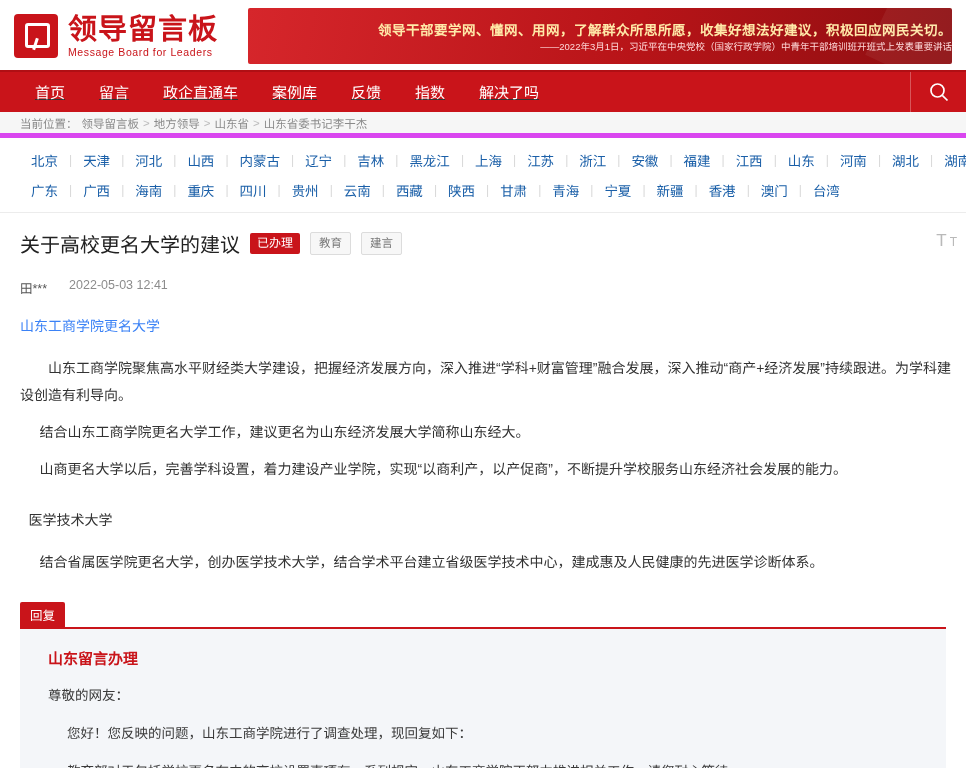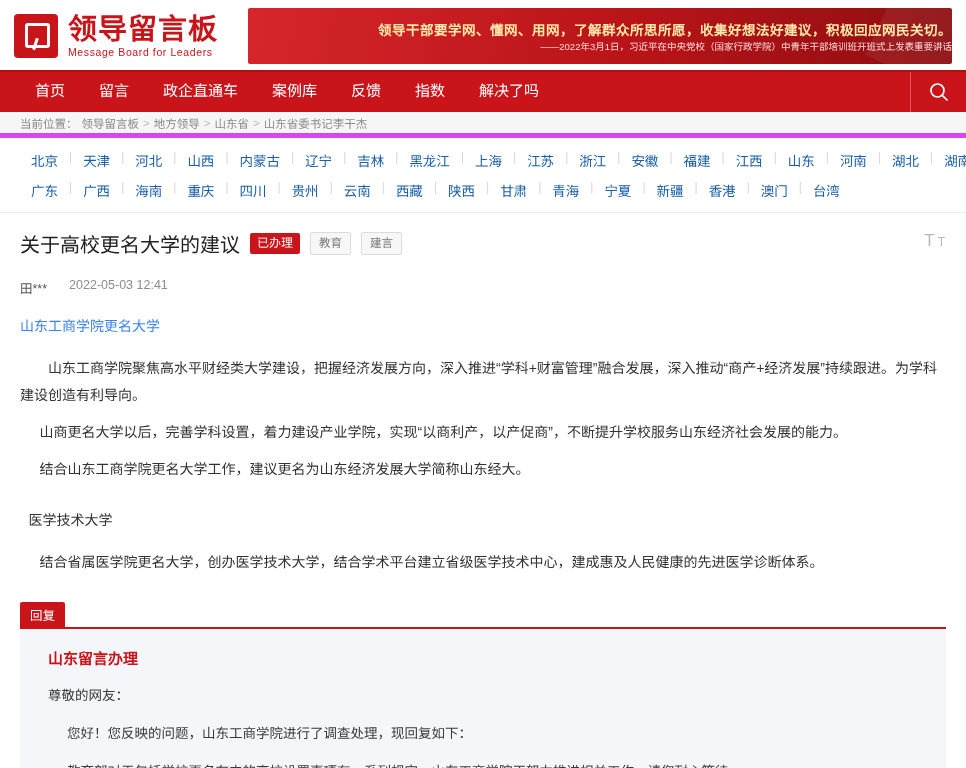--- a/index.html
+++ b/index.html
@@ -93,24 +93,25 @@
   
   .nav {
     background: #c9141a;
     height: 42px;
     display: flex;
     align-items: stretch;
     border-top: 2px solid #b00f14;
   }
   .nav-items {
     display: flex;
-    align-items: flex-end;
+    align-items: flex-start;
     padding-left: 20px;
     flex: 1 1 auto;
     gap: 4px;
+    text-decoration: underline;
   }
   .nav-item {
     color: #fff;
     font-size: 15px;
     padding: 0 15px;
     line-height: 42px;
     cursor: pointer;
     white-space: nowrap;
   }
   .nav-search {
@@ -138,38 +139,39 @@
   .breadcrumb a { color: #8a8a8a; text-decoration: none; }
   .bc-sep { color: #bbb; }
 
   
   .regions {
     padding: 12px 20px 10px 20px;
     border-bottom: 1px solid #ececec;
   }
   .region-row {
     display: flex;
+    align-items: center;
     flex-wrap: nowrap;
     margin-bottom: 10px;
   }
   .region-row:last-child { margin-bottom: 2px; }
   .region {
     font-size: 13.5px;
     color: #1a5fa8;
     text-decoration: none;
     padding: 0 11px;
     white-space: nowrap;
   }
   .region-div {
     color: #d8d8d8;
     font-size: 12px;
   }
 
   
-  .article { padding: 16px 20px 0 20px; }
+  .article { padding: 16px 8px 0 20px; }
   .title-row {
     display: flex;
     align-items: center;
     gap: 10px;
     position: relative;
   }
   .title {
     font-size: 20px;
     color: #222;
     font-weight: normal;
@@ -405,22 +407,22 @@
 
   <div class="meta">
     <span class="author">田***</span>
     <span>2022-05-03 12:41</span>
   </div>
 
   <div class="subject">山东工商学院更名大学</div>
 
   <div class="body-block">
     <p>山东工商学院聚焦高水平财经类大学建设，把握经济发展方向，深入推进“学科+财富管理”融合发展，深入推动“商产+经济发展”持续跟进。为学科建设创造有利导向。</p>
+    <p class="indent-1">结合山东工商学院更名大学工作，建议更名为山东经济发展大学简称山东经大。</p>
     <p class="indent-1">山商更名大学以后，完善学科设置，着力建设产业学院，实现“以商利产，以产促商”，不断提升学校服务山东经济社会发展的能力。</p>
-    <p class="indent-1">结合山东工商学院更名大学工作，建议更名为山东经济发展大学简称山东经大。</p>
   </div>
 
   <div class="sec-title">医学技术大学</div>
 
   <div class="body-block">
     <p class="indent-1">结合省属医学院更名大学，创办医学技术大学，结合学术平台建立省级医学技术中心，建成惠及人民健康的先进医学诊断体系。</p>
   </div>
 </div>
 
 <div class="reply-wrap">

